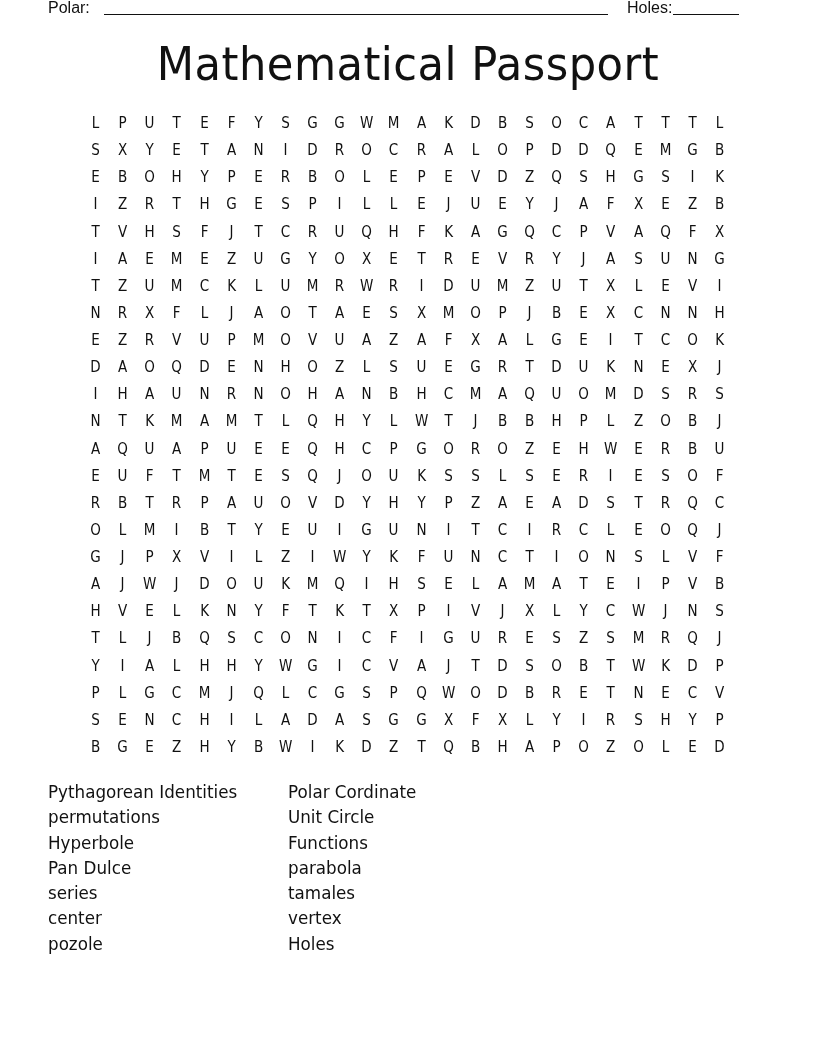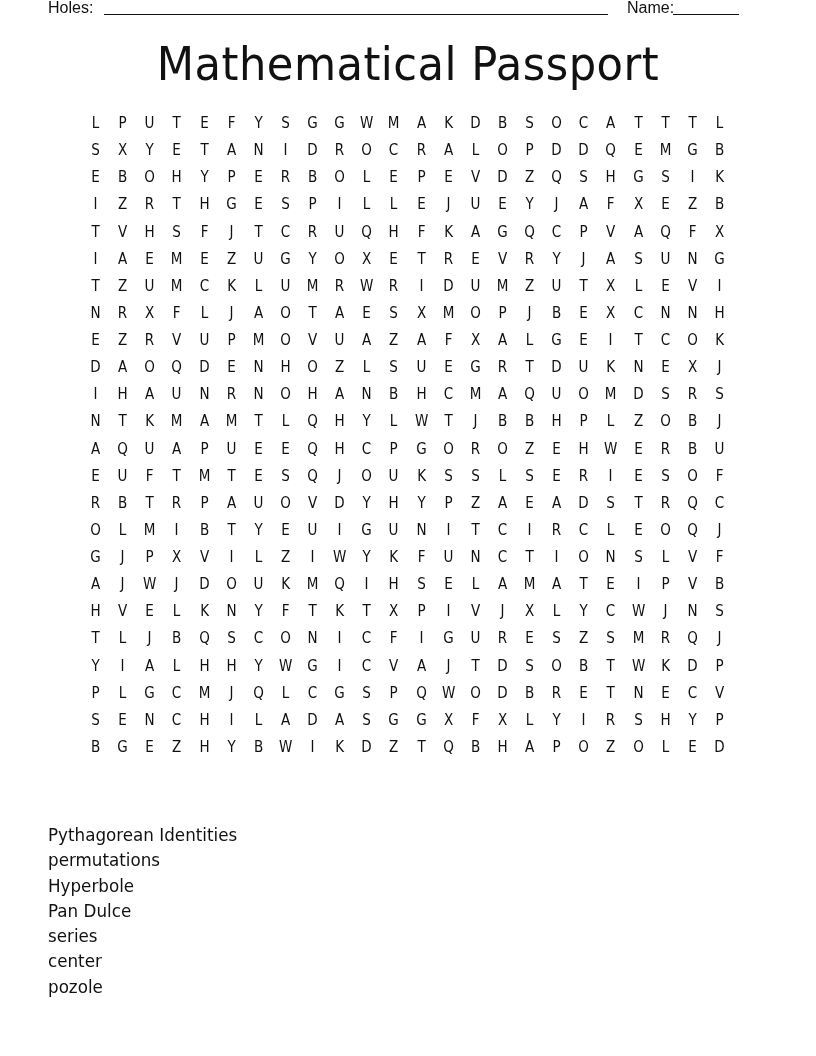--- a/index.html
+++ b/index.html
@@ -19,34 +19,34 @@
   }
   .grid {
     position: absolute; left: 82px; top: 110px;
     display: grid; grid-template-columns: repeat(24, 27.13px); grid-auto-rows: 27.13px;
   }
   .cell {
     font-family: "DejaVu Sans", sans-serif; font-size: 15px; text-align: center;
     line-height: 27.13px; height: 27.13px; transform: scaleX(0.9);
   }
   .words {
-    position: absolute; left: 48px; top: 822px; width: 720px;
+    position: absolute; left: 48px; top: 779px; width: 720px;
     display: grid; grid-template-columns: 240px 240px 240px;
     font-family: "DejaVu Sans", sans-serif; font-size: 18px;
   }
   .word-col { display: flex; flex-direction: column; }
   .word { height: 25.3px; line-height: 25.3px; white-space: nowrap; transform: scaleX(0.93); transform-origin: left center; }
 </style>
 </head>
 <body>
 
 <div class="header-line">
-  <span class="name-label">Holes:</span>
+  <span class="name-label">Polar:</span>
   <span class="name-blank"></span>
-  <span class="date-label">Name:</span>
+  <span class="date-label">Holes:</span>
   <span class="date-blank"></span>
 </div>
 
 <div class="title">Mathematical Passport</div>
 
 <div class="grid" id="grid">
     <span class="cell">L</span>
     <span class="cell">P</span>
     <span class="cell">U</span>
     <span class="cell">T</span>
@@ -627,13 +627,22 @@
 <div class="words" id="words">
     <div class="word-col">
       <div class="word">Pythagorean Identities</div>
       <div class="word">permutations</div>
       <div class="word">Hyperbole</div>
       <div class="word">Pan Dulce</div>
       <div class="word">series</div>
       <div class="word">center</div>
       <div class="word">pozole</div>
     </div>
+    <div class="word-col">
+      <div class="word">Polar Cordinate</div>
+      <div class="word">Unit Circle</div>
+      <div class="word">Functions</div>
+      <div class="word">parabola</div>
+      <div class="word">tamales</div>
+      <div class="word">vertex</div>
+      <div class="word">Holes</div>
+    </div>
   </div>
 
 </body></html>

